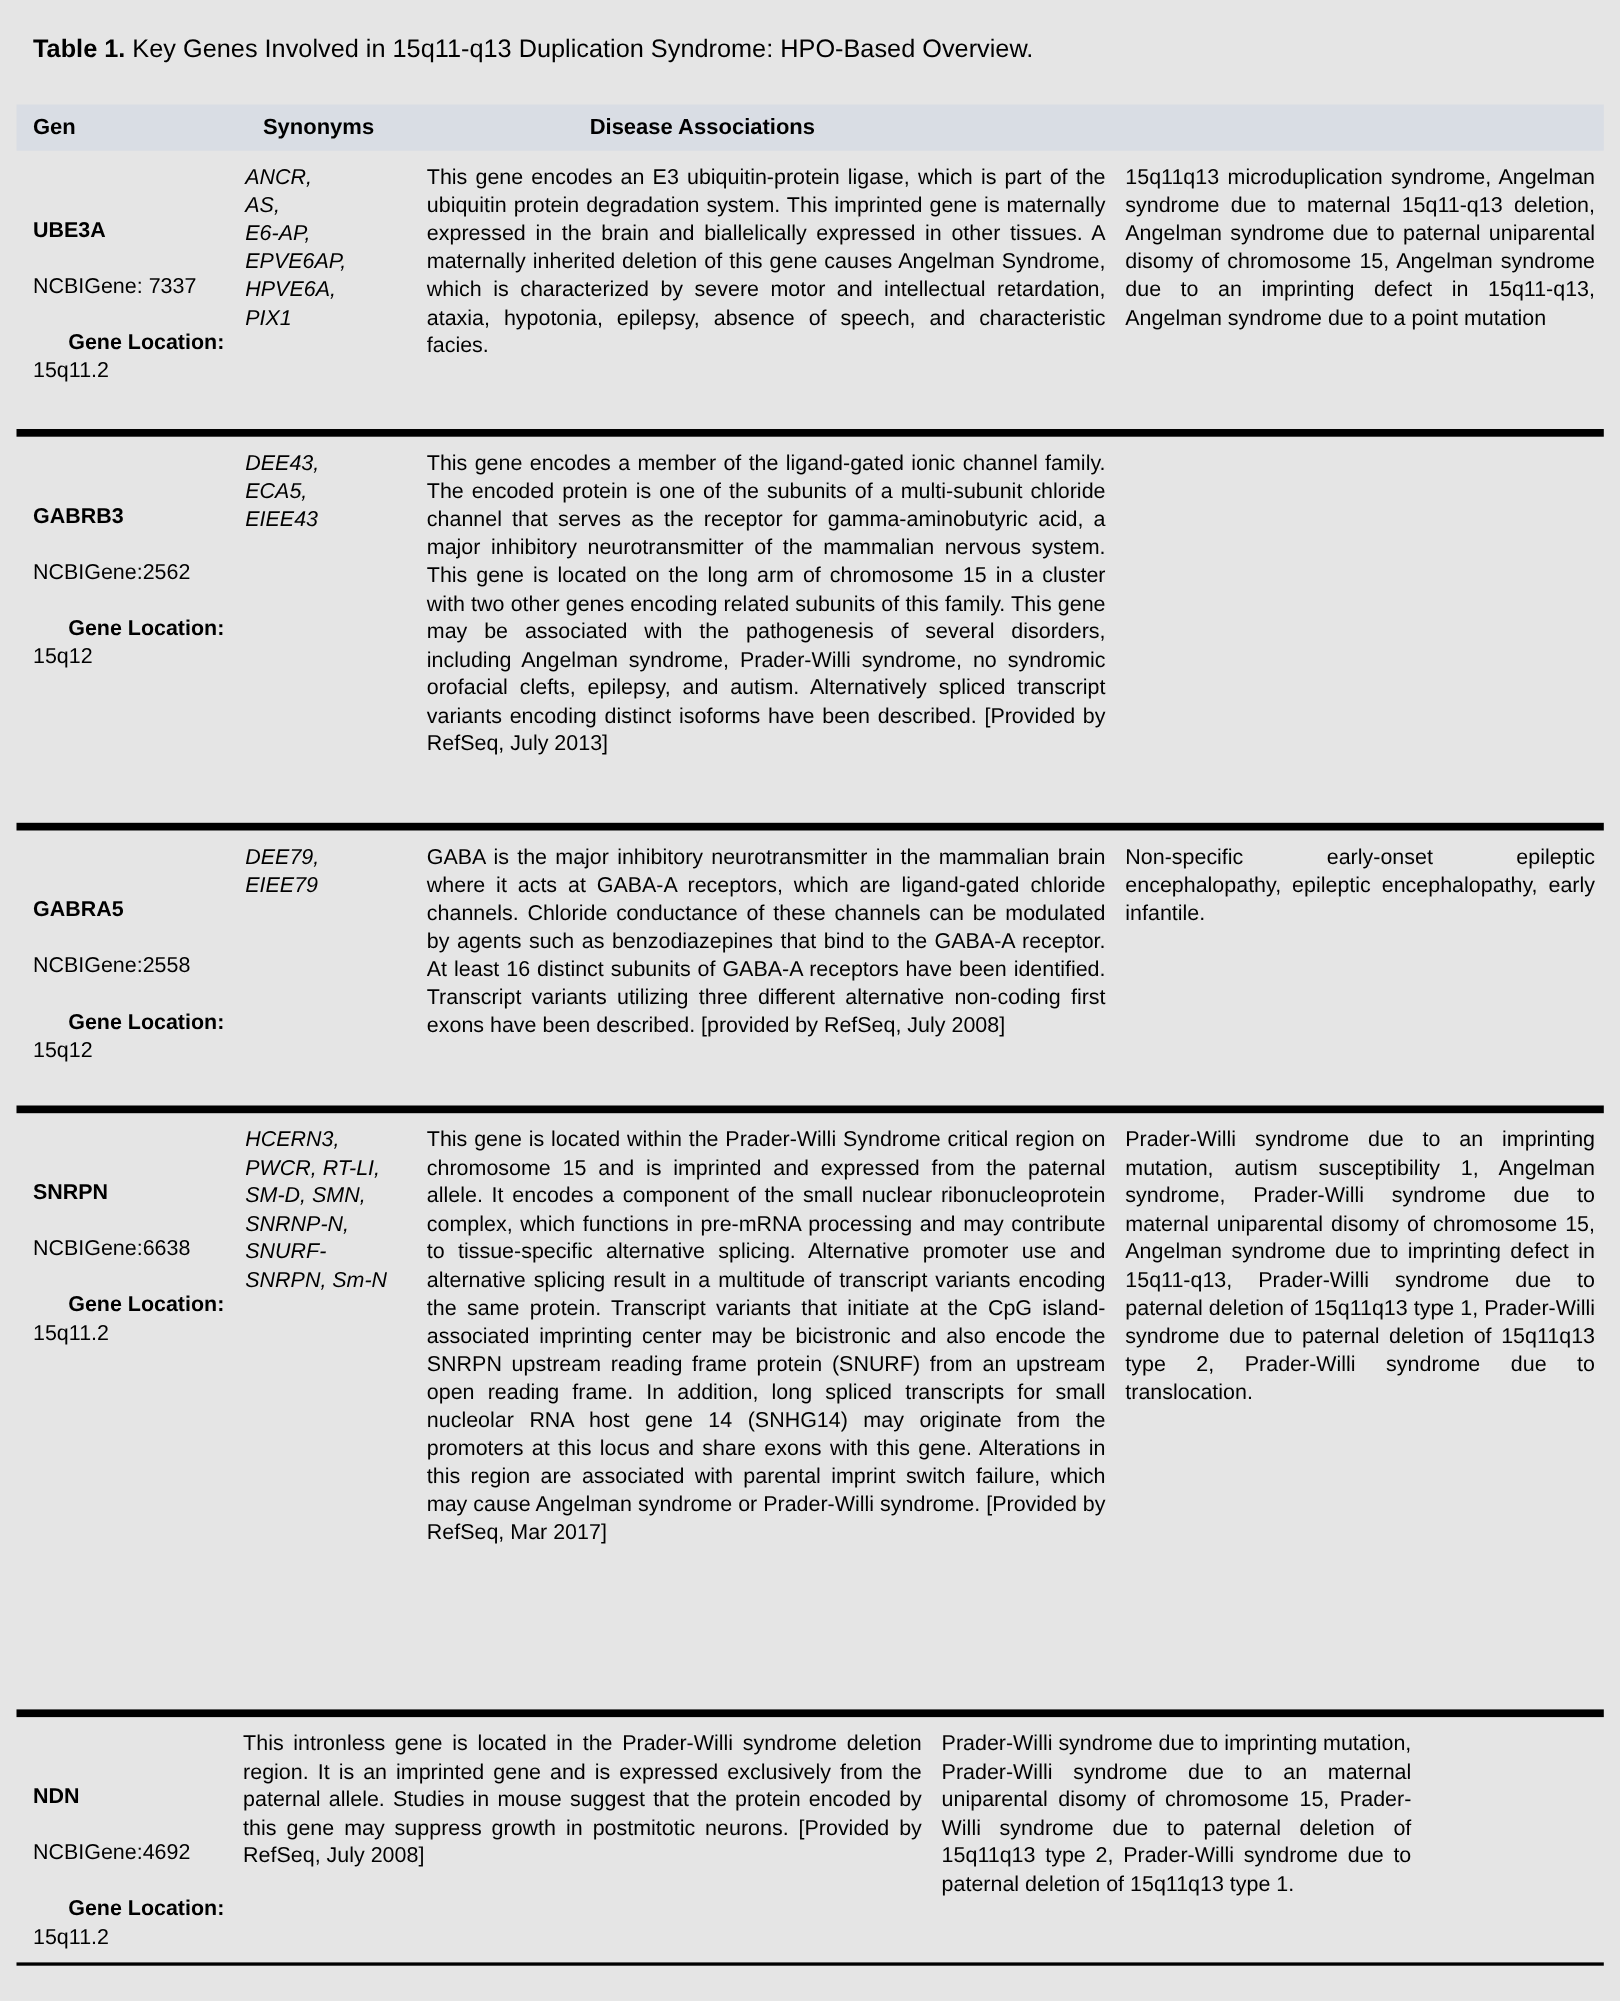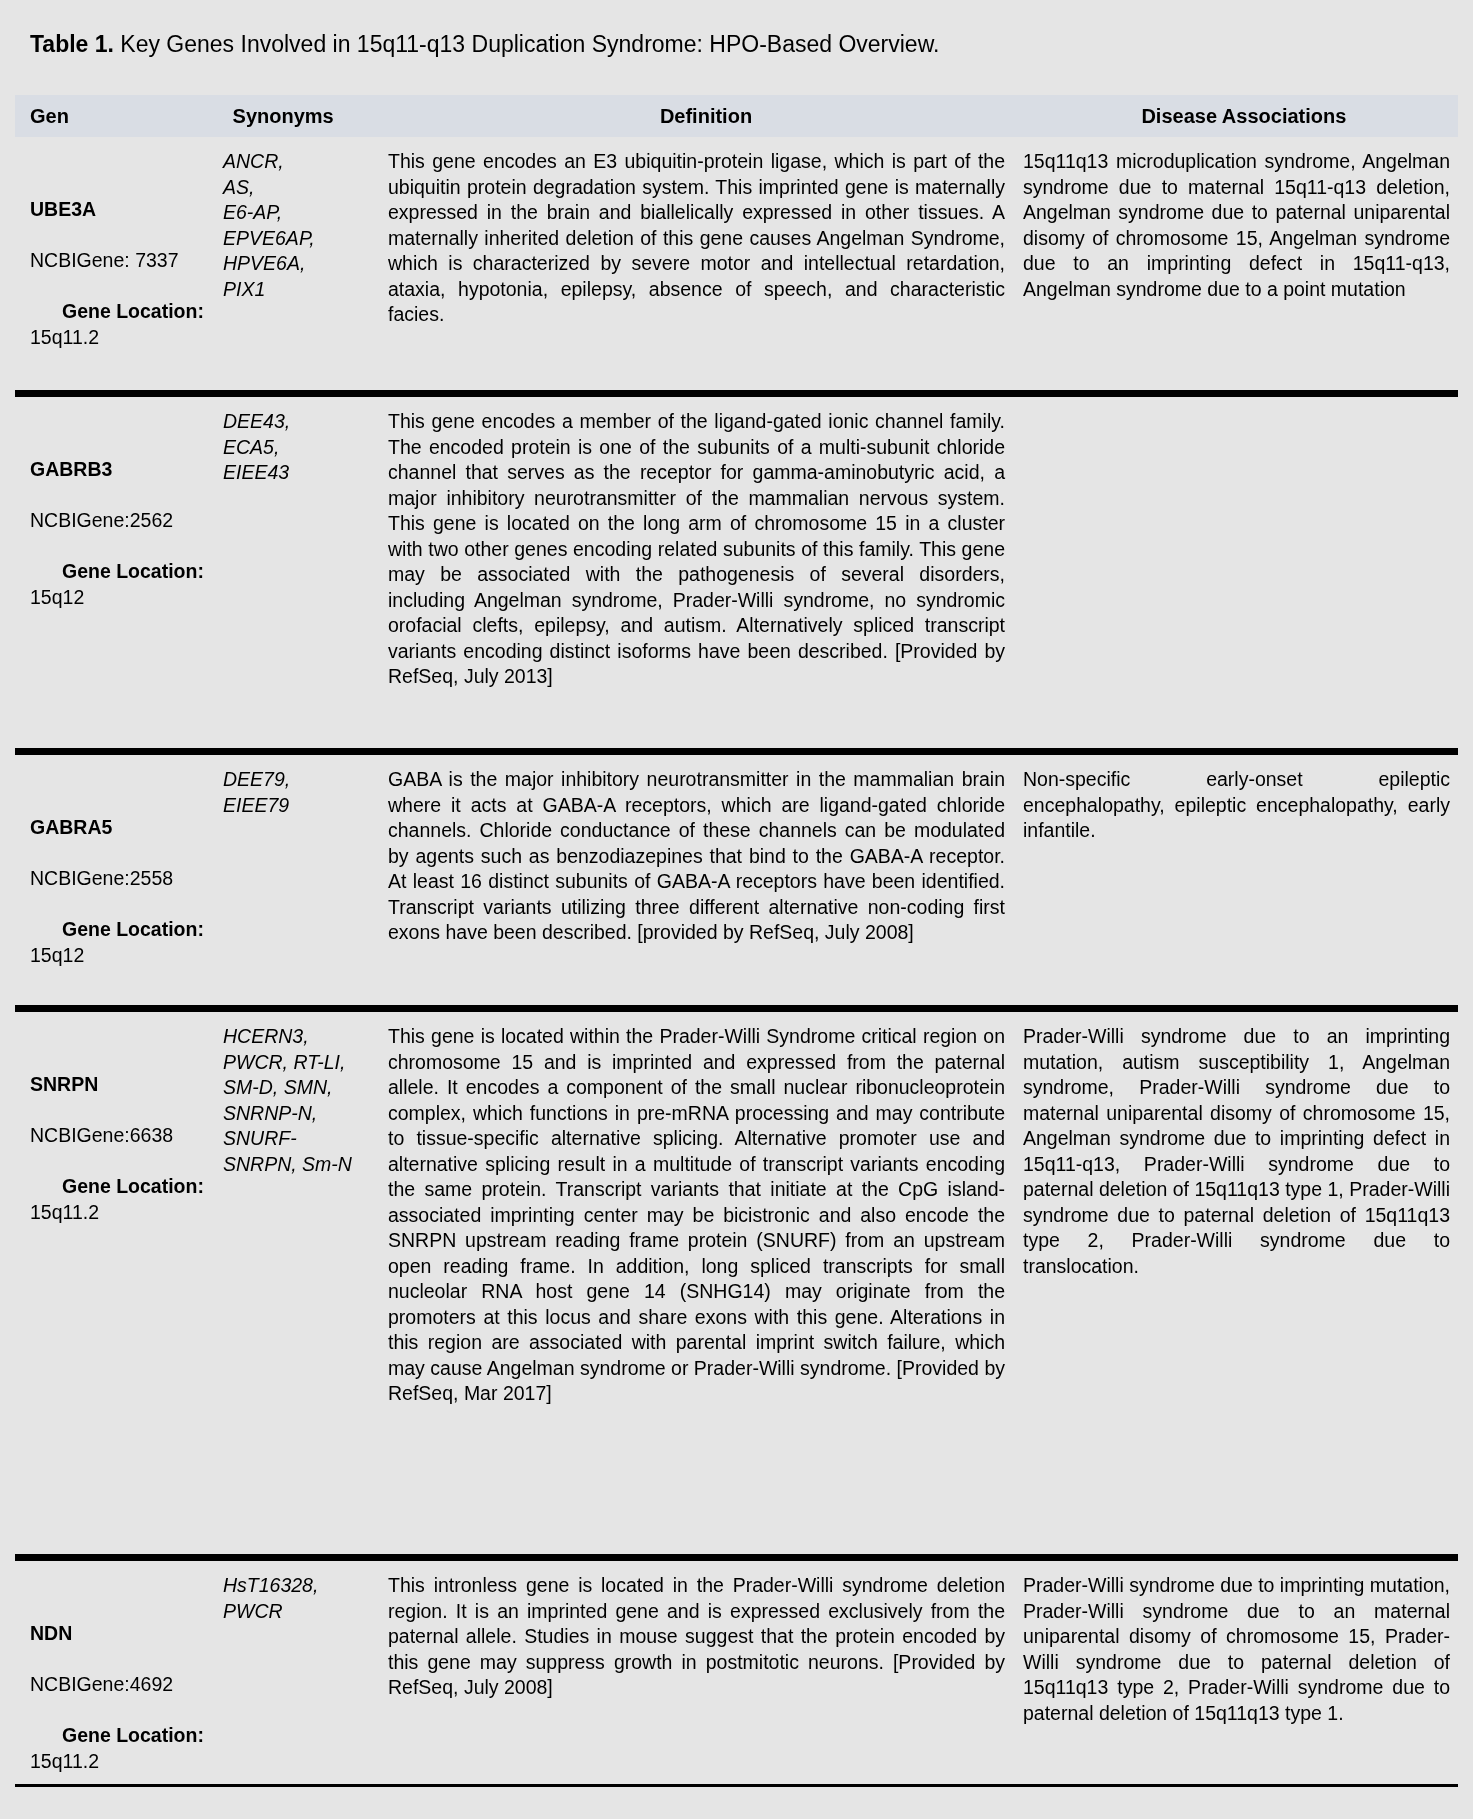--- a/index.html
+++ b/index.html
@@ -85,21 +85,20 @@
 
   <div class="caption">
     <span class="cap-label">Table 1.</span><span> Key Genes Involved in 15q11-q13 Duplication Syndrome: HPO-Based Overview.</span>
   </div>
 
   <div class="gene-table">
 
     <div class="thead">
       <div class="col1">Gen</div>
       <div class="col2">Synonyms</div>
-      <div class="col3">Definition</div>
       <div class="col4">Disease Associations</div>
     </div>
 
     <div class="trow r0">
       <div class="cell col1">
         <div class="gene-name">UBE3A</div>
         <div class="ncbi">NCBIGene: 7337</div>
         <div class="loc-label">Gene Location:</div>
         <div class="loc-value">15q11.2</div>
       </div>
@@ -156,22 +155,20 @@
       <div class="cell col4 dis">Prader-Willi syndrome due to an imprinting mutation, autism susceptibility 1, Angelman syndrome, Prader-Willi syndrome due to maternal uniparental disomy of chromosome 15, Angelman syndrome due to imprinting defect in 15q11-q13, Prader-Willi syndrome due to paternal deletion of 15q11q13 type 1, Prader-Willi syndrome due to paternal deletion of 15q11q13 type 2, Prader-Willi syndrome due to translocation.</div>
     </div>
 
     <div class="trow r4">
       <div class="cell col1">
         <div class="gene-name">NDN</div>
         <div class="ncbi">NCBIGene:4692</div>
         <div class="loc-label">Gene Location:</div>
         <div class="loc-value">15q11.2</div>
       </div>
-      <div class="cell col2 syn">HsT16328,
-PWCR</div>
       <div class="cell col3 def">This intronless gene is located in the Prader-Willi syndrome deletion region. It is an imprinted gene and is expressed exclusively from the paternal allele. Studies in mouse suggest that the protein encoded by this gene may suppress growth in postmitotic neurons. [Provided by RefSeq, July 2008]</div>
       <div class="cell col4 dis">Prader-Willi syndrome due to imprinting mutation, Prader-Willi syndrome due to an maternal uniparental disomy of chromosome 15, Prader-Willi syndrome due to paternal deletion of 15q11q13 type 2, Prader-Willi syndrome due to paternal deletion of 15q11q13 type 1.</div>
     </div>
 
   </div>
 
   <div class="bottom-rule"></div>
 
 </div>
 

